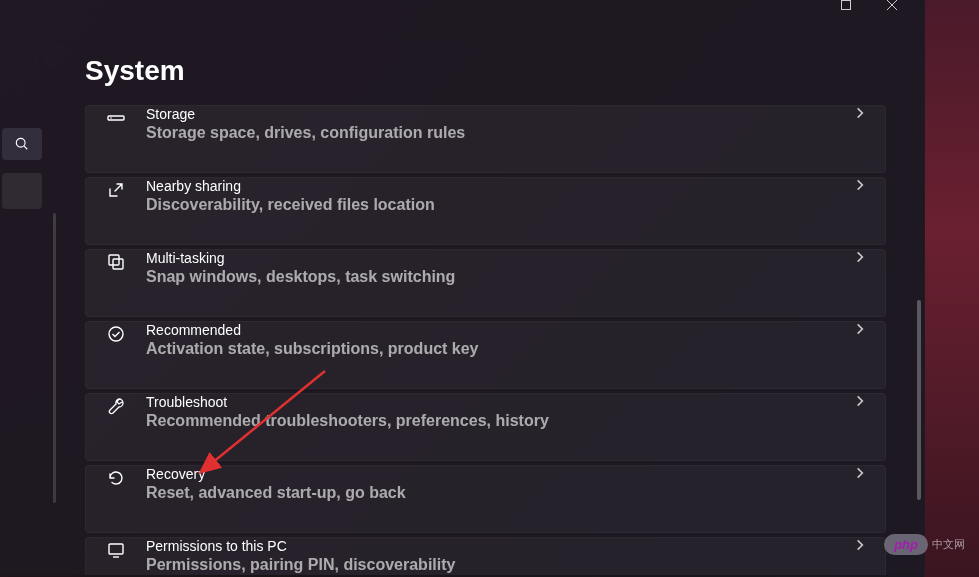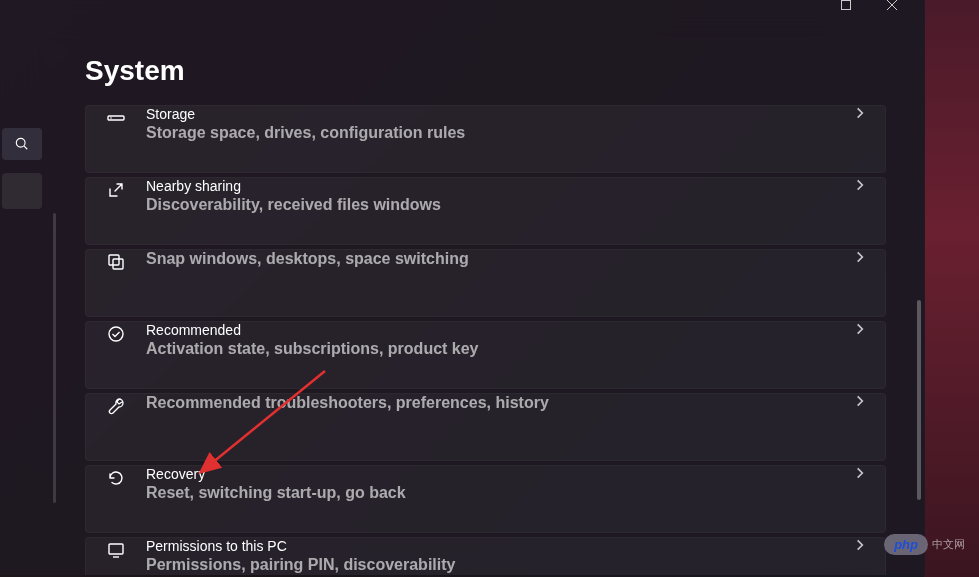--- a/index.html
+++ b/index.html
@@ -163,21 +163,21 @@
       bottom: 22px;
       display: flex;
       align-items: center;
       gap: 4px;
       z-index: 200;
     }
     .watermark-badge {
       background: rgba(120, 115, 130, 0.85);
       border-radius: 12px;
       padding: 3px 10px;
-      color: #1d4ed8;
+      color: #a21caf;
       font-size: 13px;
       font-weight: 600;
       font-style: italic;
     }
     .watermark-text {
       color: rgba(220, 210, 220, 0.7);
       font-size: 11px;
     }
     .content-indicator {
       position: absolute;
@@ -245,36 +245,37 @@
         </div>
 
         <div class="setting-item">
           <div class="setting-icon">
             <svg width="20" height="20" viewBox="0 0 20 20">
                 <path d="M11 4 L16 4 L16 9 M16 4 L9 11 M4 9 L4 16 L11 16" fill="none" stroke="currentColor" stroke-width="1.4" stroke-linecap="round"></path>
               </svg>
           </div>
           <div class="setting-text">
             <div class="setting-title">Nearby sharing</div>
-            <div class="setting-desc">Discoverability, received files windows</div>
+            <div class="setting-desc">Discoverability, received files location</div>
           </div>
           <svg class="chevron" viewBox="0 0 12 12">
               <path d="M4 2 L8 6 L4 10" fill="none" stroke="currentColor" stroke-width="1.4"></path>
             </svg>
         </div>
 
         <div class="setting-item">
           <div class="setting-icon">
             <svg width="20" height="20" viewBox="0 0 20 20">
                 <rect x="3" y="3" width="10" height="10" rx="1" fill="none" stroke="currentColor" stroke-width="1.4"></rect>
                 <rect x="7" y="7" width="10" height="10" rx="1" fill="none" stroke="currentColor" stroke-width="1.4"></rect>
               </svg>
           </div>
           <div class="setting-text">
-            <div class="setting-desc">Snap windows, desktops, space switching</div>
+            <div class="setting-title">Multi-tasking</div>
+            <div class="setting-desc">Snap windows, desktops, task switching</div>
           </div>
           <svg class="chevron" viewBox="0 0 12 12">
               <path d="M4 2 L8 6 L4 10" fill="none" stroke="currentColor" stroke-width="1.4"></path>
             </svg>
         </div>
 
         <div class="setting-item">
           <div class="setting-icon">
             <svg width="20" height="20" viewBox="0 0 20 20">
                 <circle cx="10" cy="10" r="7" fill="none" stroke="currentColor" stroke-width="1.4"></circle>
@@ -290,36 +291,37 @@
             </svg>
         </div>
 
         <div class="setting-item">
           <div class="setting-icon">
             <svg width="20" height="20" viewBox="0 0 20 20">
                 <path d="M13 3 a4 4 0 0 1 0 8 l-6 6 a2 2 0 0 1 -3 -3 l6 -6 a4 4 0 0 1 3 -5 z M13 3 l-2 3 l2 2 l3 -2" fill="none" stroke="currentColor" stroke-width="1.3"></path>
               </svg>
           </div>
           <div class="setting-text">
+            <div class="setting-title">Troubleshoot</div>
             <div class="setting-desc">Recommended troubleshooters, preferences, history</div>
           </div>
           <svg class="chevron" viewBox="0 0 12 12">
               <path d="M4 2 L8 6 L4 10" fill="none" stroke="currentColor" stroke-width="1.4"></path>
             </svg>
         </div>
 
         <div class="setting-item">
           <div class="setting-icon">
             <svg width="20" height="20" viewBox="0 0 20 20">
                 <path d="M4 10 a6 6 0 1 1 2 4.5 M4 10 L4 6 M4 10 L8 10" fill="none" stroke="currentColor" stroke-width="1.4" stroke-linecap="round"></path>
               </svg>
           </div>
           <div class="setting-text">
             <div class="setting-title">Recovery</div>
-            <div class="setting-desc">Reset, switching start-up, go back</div>
+            <div class="setting-desc">Reset, advanced start-up, go back</div>
           </div>
           <svg class="chevron" viewBox="0 0 12 12">
               <path d="M4 2 L8 6 L4 10" fill="none" stroke="currentColor" stroke-width="1.4"></path>
             </svg>
         </div>
 
         <div class="setting-item">
           <div class="setting-icon">
             <svg width="20" height="20" viewBox="0 0 20 20">
                 <rect x="3" y="4" width="14" height="10" rx="1" fill="none" stroke="currentColor" stroke-width="1.4"></rect>

